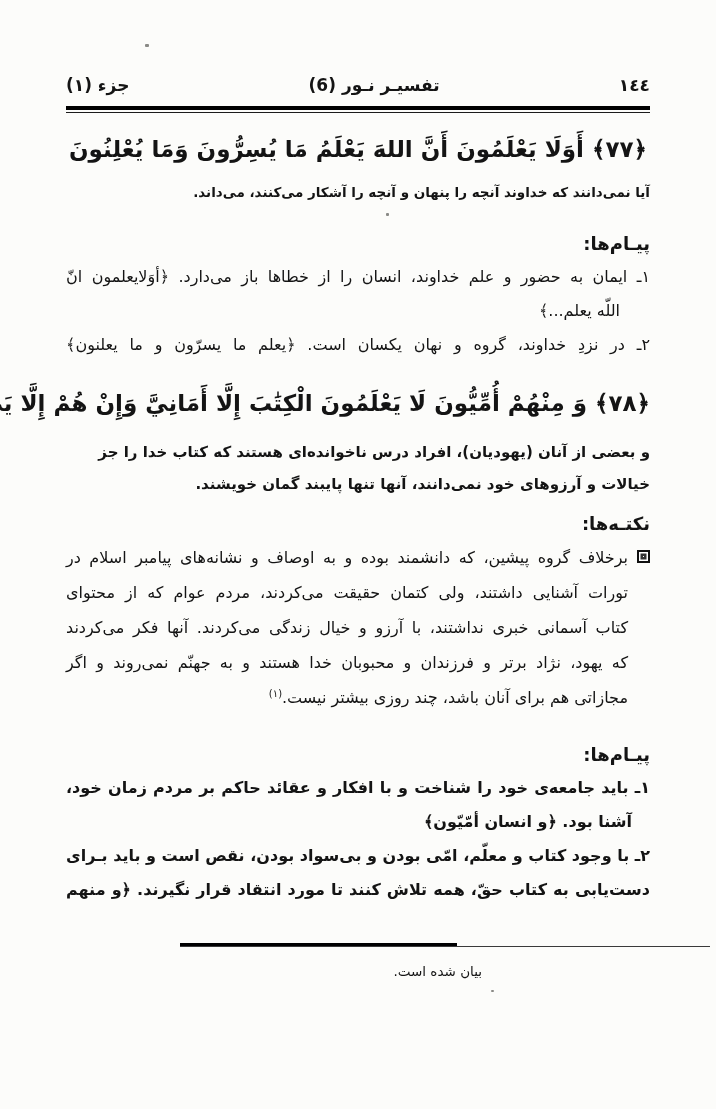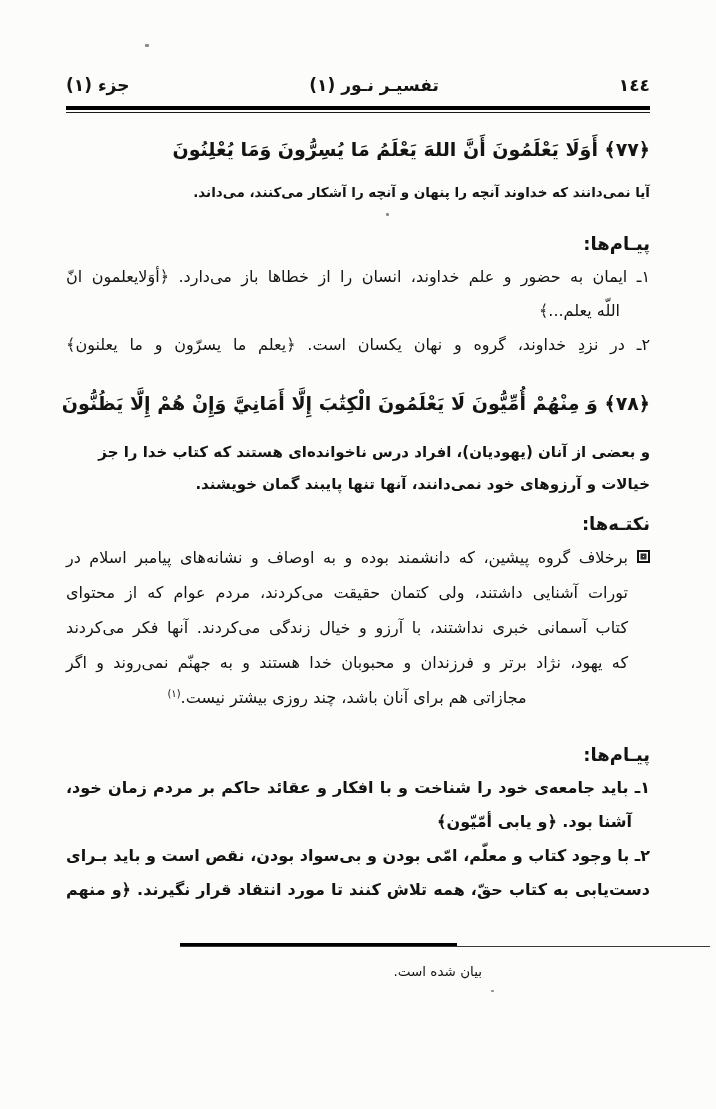--- a/index.html
+++ b/index.html
@@ -23,22 +23,22 @@
   }
   .header-rule{
     margin-top:8px;
     height:2px;
     border-top:4px solid #000;
     border-bottom:1px solid #1c1c1c;
   }
 
   
   .verse{
-    text-align:right;font-weight:bold;
-    font-size:19px;line-height:46px;white-space:nowrap;
+    text-align:center;font-weight:bold;
+    font-size:23px;line-height:46px;white-space:nowrap;
   }
   .verse77{margin-top:13px;}
   .verse78{margin-top:16px;line-height:50px;}
   .trans{
     text-align:right;font-weight:bold;
     font-size:13.5px;line-height:28px;
   }
   .trans78 .trans-line{line-height:32px;font-size:15px;}
   .trans77{margin-top:6px;}
   .trans78{margin-top:8px;}
@@ -49,21 +49,21 @@
     text-align:right;
   }
   .mt-h1{margin-top:22px;}
   .mt-notes{margin-top:8px;}
   .mt-h2{margin-top:24px;}
 
   
   .body-line{
     font-size:16px;line-height:34px;text-align:right;
   }
-  .note-line{line-height:35px;text-align:center;}
+  .note-line{line-height:35px;}
   .bold{font-weight:bold;}
   .just{text-align:justify;text-align-last:justify;}
   .indent-30{padding-right:30px;}
   .indent-18{padding-right:18px;}
   .verse78{margin-bottom:0;}
 
   .note-para{padding-right:22px;}
   .note-first{margin-right:-22px;}
   .note-bullet{
     display:inline-block;width:9px;height:9px;
@@ -88,21 +88,21 @@
   .sp3{left:491px;top:990px;width:3px;height:2px;}
 </style>
 </head>
 <body>
 
 <div class="page">
   <div class="content">
 
     <div class="header">
       <span>١٤٤</span>
-      <span>تفسيـر نـور (١)</span>
+      <span>تفسيـر نـور (6)</span>
       <span>جزء (١)</span>
     </div>
     <div class="header-rule"></div>
 
     <div class="verse verse77">﴿٧٧﴾ أَوَلَا يَعْلَمُونَ أَنَّ اللهَ يَعْلَمُ مَا يُسِرُّونَ وَمَا يُعْلِنُونَ</div>
     <div class="trans trans77">آيا نمی‌دانند كه خداوند آنچه را پنهان و آنچه را آشكار می‌كنند، می‌داند.</div>
 
     <div class="section-heading mt-h1">پيـام‌ها:</div>
     <div class="body-line just">١ـ ايمان به حضور و علم خداوند، انسان را از خطاها باز می‌دارد. ﴿أوَلايعلمون انّ</div>
     <div class="body-line indent-30">اللّه يعلم...﴾</div>
@@ -122,21 +122,21 @@
       <div class="body-line note-line just">تورات آشنايی داشتند، ولی كتمان حقيقت می‌كردند، مردم عوام كه از محتوای</div>
       <div class="body-line note-line just">كتاب آسمانی خبری نداشتند، با آرزو و خيال زندگی می‌كردند. آنها فكر می‌كردند</div>
       <div class="body-line note-line just">كه يهود، نژاد برتر و فرزندان و محبوبان خدا هستند و به جهنّم نمی‌روند و اگر</div>
       <div class="body-line note-line">
         <span>مجازاتی هم برای آنان باشد، چند روزی بيشتر نيست.</span><sup class="ref">(١)</sup>
       </div>
     </div>
 
     <div class="section-heading mt-h2">پيـام‌ها:</div>
     <div class="body-line bold just">١ـ بايد جامعه‌ی خود را شناخت و با افكار و عقائد حاكم بر مردم زمان خود،</div>
-    <div class="body-line bold indent-18">آشنا بود. ﴿و يابی أمّيّون﴾</div>
+    <div class="body-line bold indent-18">آشنا بود. ﴿و انسان أمّيّون﴾</div>
     <div class="body-line bold just">٢ـ با وجود كتاب و معلّم، امّی بودن و بی‌سواد بودن، نقص است و بايد بـرای</div>
     <div class="body-line bold just">دست‌يابی به كتاب حقّ، همه تلاش كنند تا مورد انتقاد قرار نگيرند. ﴿و منهم</div>
 
     <div class="fn-rule">
       <div class="thick"></div>
       <div class="thin"></div>
     </div>
     <div class="footnote">
       <div class="fn-line fn-cont">بيان شده است.</div>
     </div>

